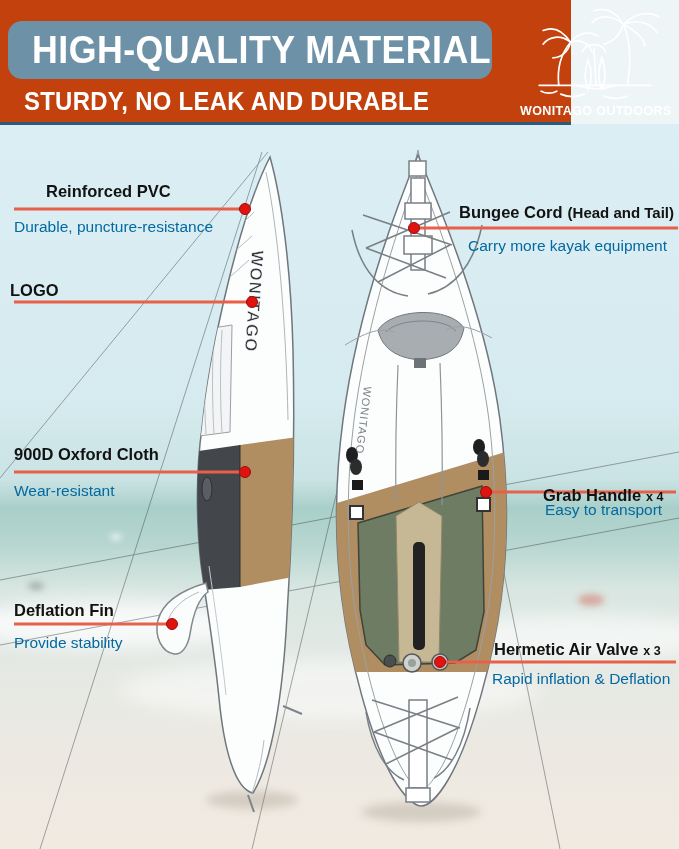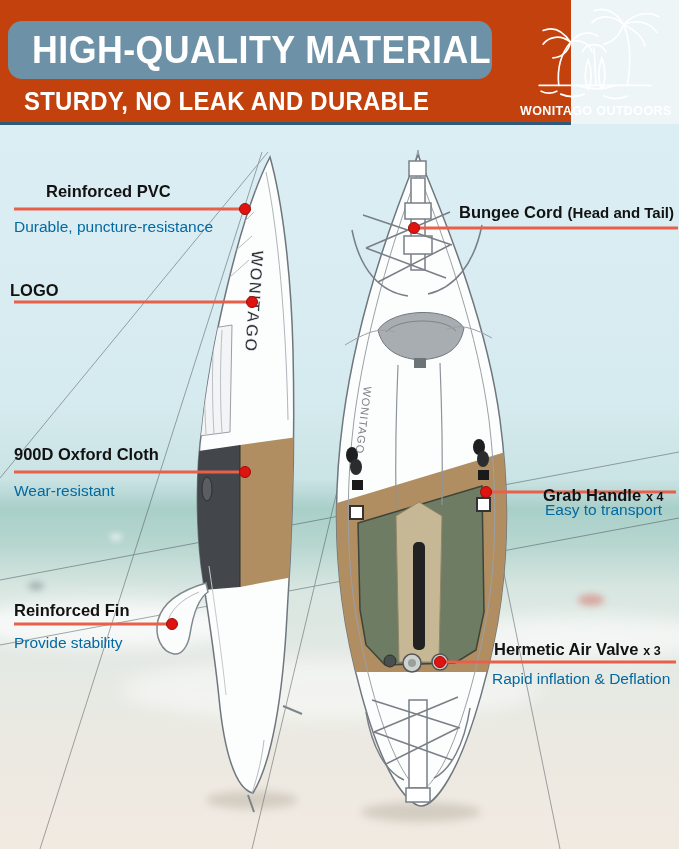--- a/index.html
+++ b/index.html
@@ -229,26 +229,27 @@
   </div>
 
   <div class="co-title" style="left:14px;top:180px;margin-left:32px;">Reinforced PVC</div>
   <div class="co-desc" style="left:14px;top:216px;">Durable, puncture-resistance</div>
 
   <div class="co-title" style="left:10px;top:279px;">LOGO</div>
 
   <div class="co-title" style="left:14px;top:443px;">900D Oxford Cloth</div>
   <div class="co-desc" style="left:14px;top:480px;">Wear-resistant</div>
 
-  <div class="co-title" style="left:14px;top:599px;">Reinforced Fin</div>
+  <div class="co-title" style="left:14px;top:599px;">Deflation Fin</div>
   <div class="co-desc" style="left:14px;top:632px;">Provide stability</div>
 
   <div class="co-title" style="left:459px;top:201px;">
     <span>Bungee Cord</span><span class="co-suffix">(Head and Tail)</span>
   </div>
+  <div class="co-desc" style="left:468px;top:235px;">Carry more kayak equipment</div>
 
   <div class="co-title" style="left:543px;top:466px;margin-top:18px;">
     <span>Grab Handle</span><span class="co-suffix small">x 4</span>
   </div>
   <div class="co-desc" style="left:545px;top:499px;">Easy to transport</div>
 
   <div class="co-title" style="left:494px;top:638px;">
     <span>Hermetic Air Valve</span><span class="co-suffix small">x 3</span>
   </div>
   <div class="co-desc" style="left:492px;top:668px;">Rapid inflation &amp; Deflation</div>

